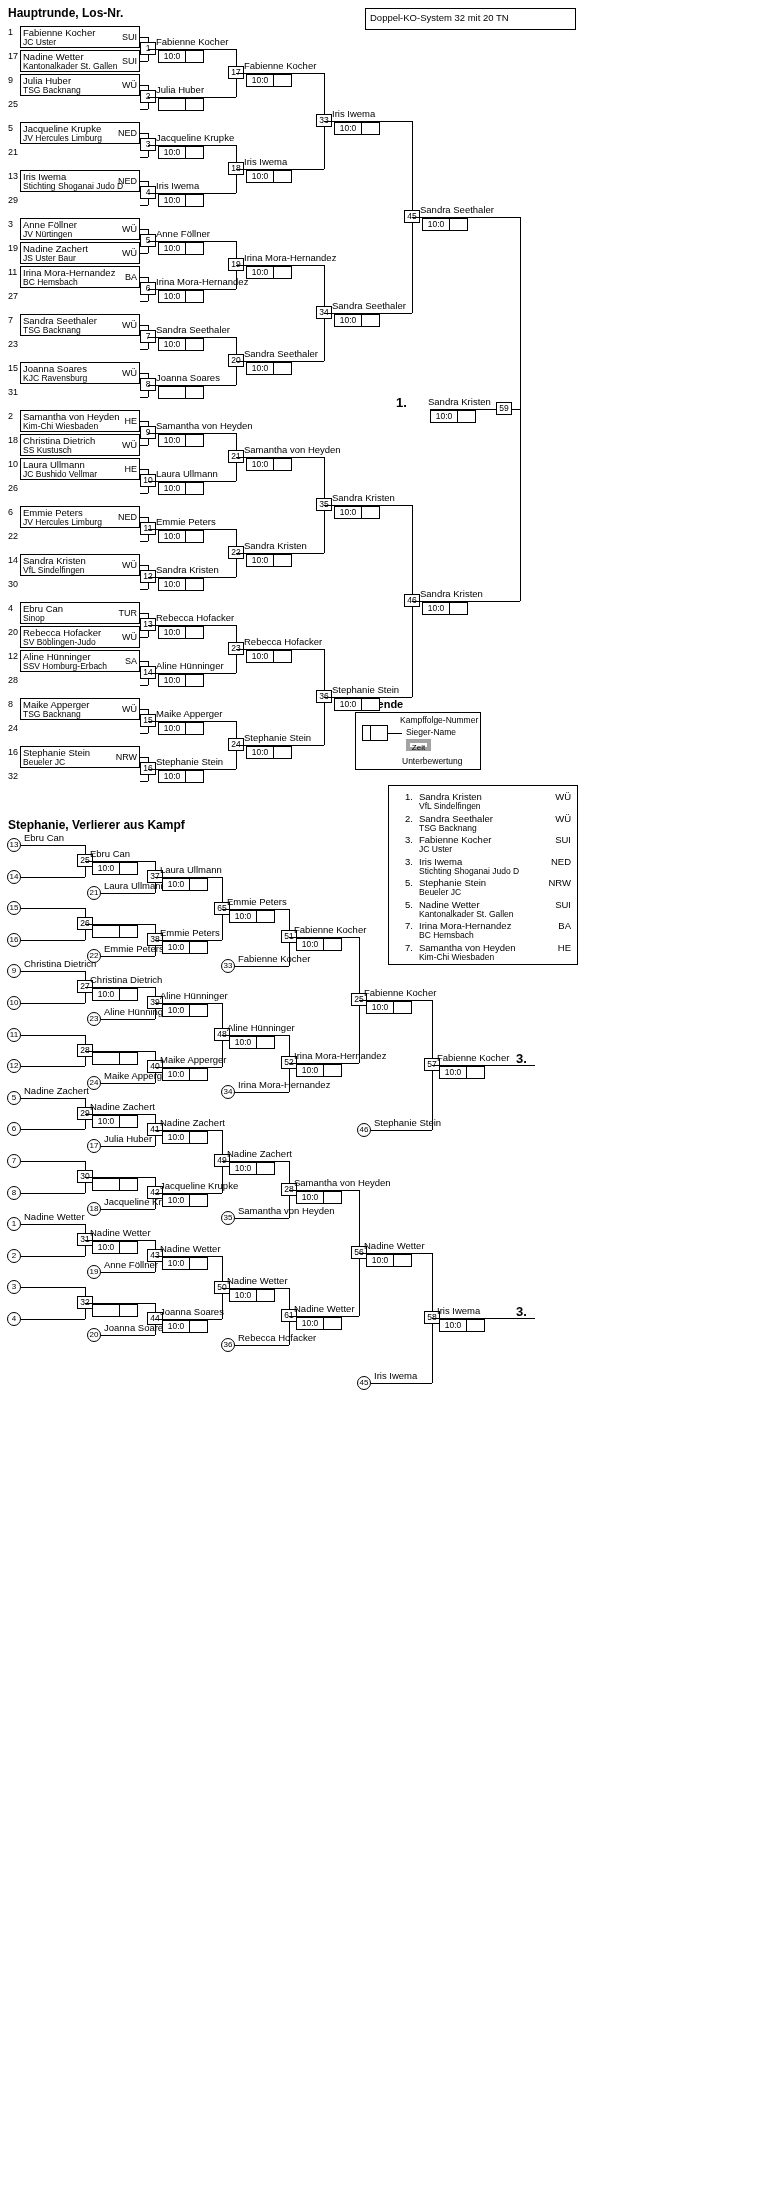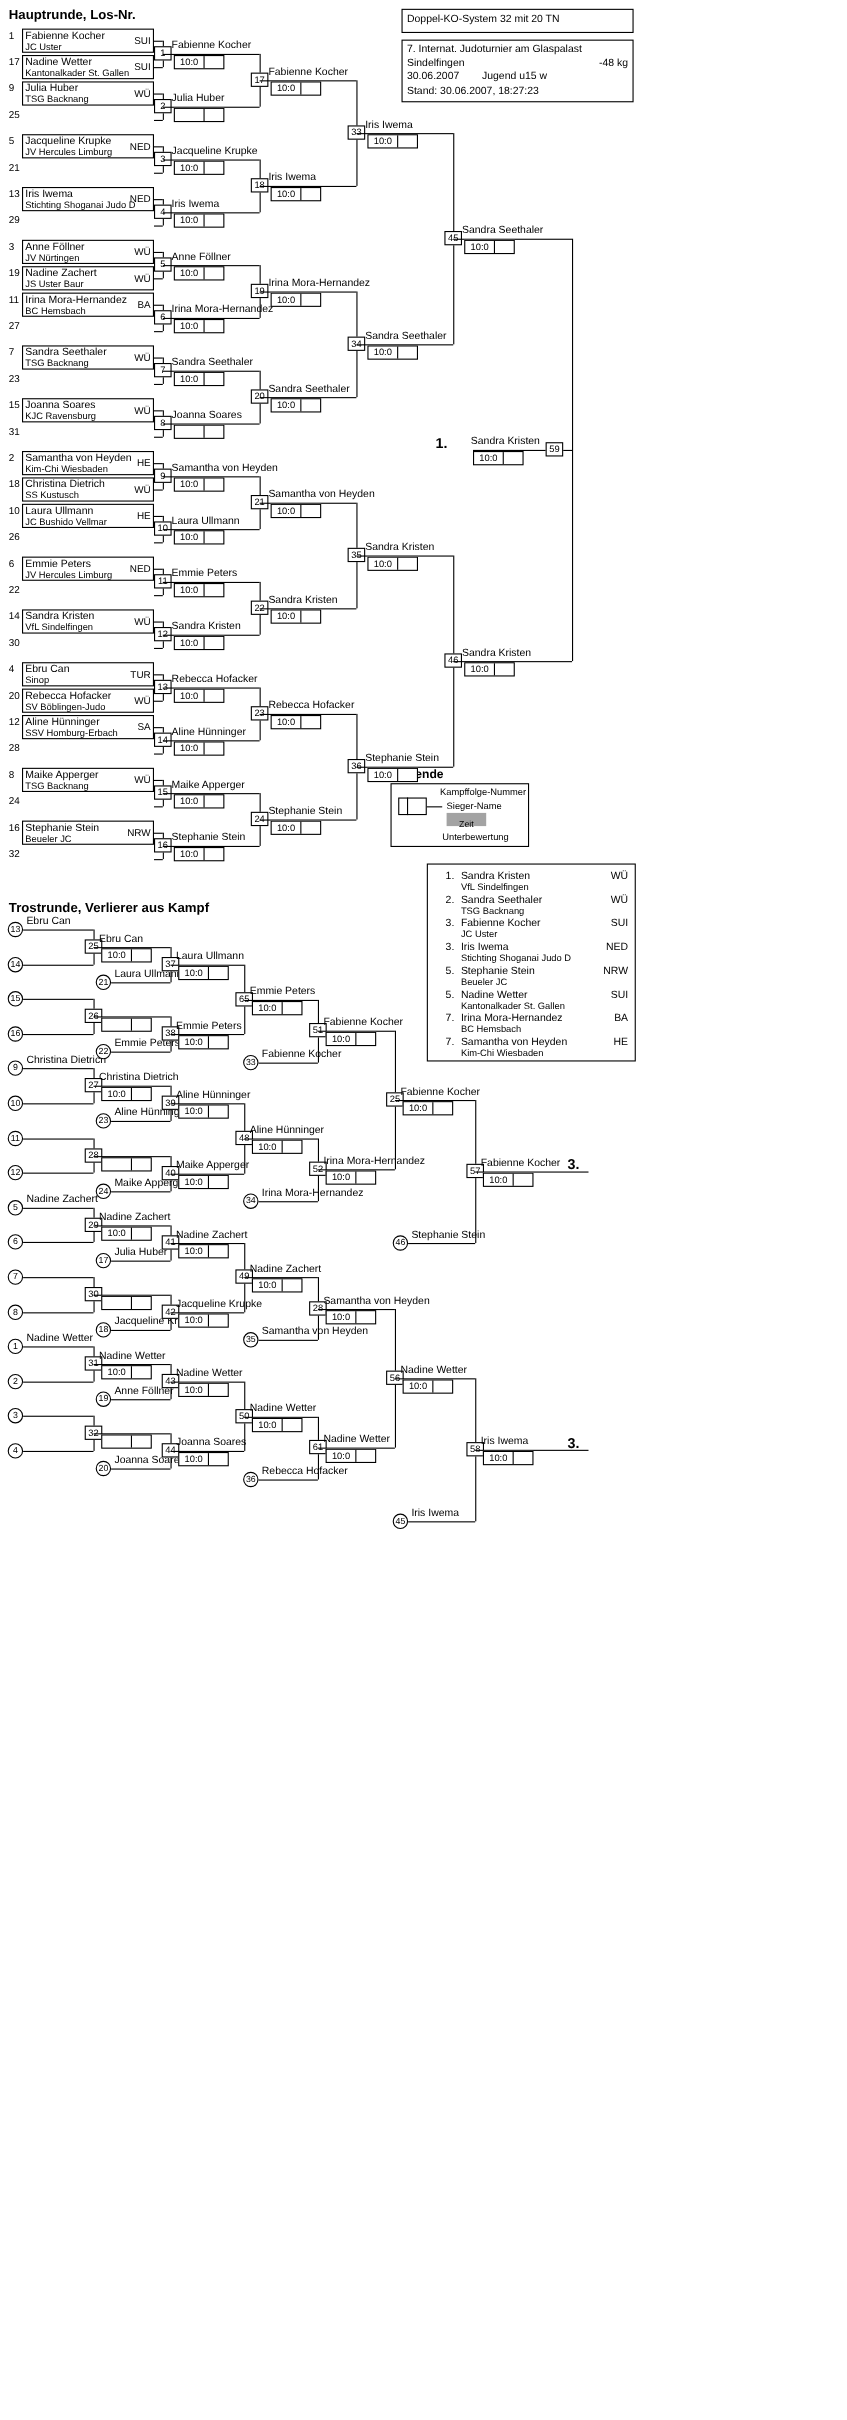--- a/index.html
+++ b/index.html
@@ -23,52 +23,40 @@
   .circ{position:absolute;width:14px;height:14px;border:1px solid #000;border-radius:50%;background:#fff;
         font-size:8px;line-height:12px;text-align:center}
   .place{position:absolute;font-weight:bold;font-size:13px}
   .infobox{position:absolute;border:1px solid #000;background:#fff;padding:3px 4px}
   .il{font-size:9.5px;line-height:12.5px;white-space:nowrap}
   .flexline{display:flex;justify-content:space-between}
   #legend-box{position:absolute;left:355px;top:712px;width:126px;height:58px;border:1px solid #000;background:#fff}
   .lg-label{position:absolute;font-size:8.5px;white-space:nowrap}
   .lg-numbox{position:absolute;left:6px;top:12px;width:26px;height:16px;border:1px solid #000}
   .lg-div{position:absolute;left:14px;top:12px;width:0;height:16px;border-left:1px solid #000}
-  .lg-zeit{position:absolute;left:50px;top:26px;width:36px;height:12px;border:6px solid #a3a3a3;
+  .lg-zeit{position:absolute;left:50px;top:26px;width:25px;height:12px;border:4px solid #a3a3a3;
            font-size:8px;line-height:10px;text-align:center}
   #results-box{position:absolute;left:388px;top:785px;width:190px;height:180px;border:1px solid #000;background:#fff}
   .rrank{position:absolute;width:18px;text-align:right;font-size:9.5px}
   .rname{position:absolute;font-size:9.5px;white-space:nowrap}
   .rregion{position:absolute;font-size:9.5px}
   .rclub{position:absolute;font-size:8.5px;white-space:nowrap}
   #footer{position:absolute;left:0;top:2176px;width:770px;text-align:center;font-size:10px;color:#cc3300}
 </style>
 </head>
 <body>
 
 <div id="page">
 
   <div class="title" style="left:8px;top:6px">Hauptrunde, Los-Nr.</div>
 
   <div class="infobox" style="left:365px;top:8px;width:211px;height:22px">
     <div class="il">Doppel-KO-System 32 mit 20 TN</div>
   </div>
 
-  <div class="infobox" style="left:365px;top:36px;width:211px;height:57px;padding-top:2px">
-    <div class="il">7. Internat. Judoturnier am Glaspalast</div>
-    <div class="il flexline">
-      <span>Sindelfingen</span>
-      <span>-48 kg</span>
-    </div>
-    <div class="il">
-      <span>30.06.2007</span>
-      <span style="margin-left:18px">Jugend u15 w</span>
-    </div>
-    <div class="il">Stand: 30.06.2007, 18:27:23</div>
-  </div>
 
   <div class="title" style="left:358px;top:698px;font-size:11px">Legende</div>
 
   <div id="legend-box">
     <div class="lg-numbox"></div>
     <div class="lg-div"></div>
     <div class="hl" style="left:32px;top:20px;width:14px"></div>
     <div class="lg-label" style="left:44px;top:2px">Kampffolge-Nummer</div>
     <div class="lg-label" style="left:50px;top:14px">Sieger-Name</div>
     <div class="lg-zeit">Zeit</div>
@@ -103,21 +91,21 @@
       <div class="rrank" style="left: 6px; top: 134px;">7.</div>
       <div class="rname" style="left: 30px; top: 134px;">Irina Mora-Hernandez</div>
       <div class="rregion" style="right: 6px; top: 134px;">BA</div>
       <div class="rclub" style="left: 30px; top: 144px;">BC Hemsbach</div>
       <div class="rrank" style="left: 6px; top: 155.5px;">7.</div>
       <div class="rname" style="left: 30px; top: 155.5px;">Samantha von Heyden</div>
       <div class="rregion" style="right: 6px; top: 155.5px;">HE</div>
       <div class="rclub" style="left: 30px; top: 165.5px;">Kim-Chi Wiesbaden</div>
     </div>
 
-  <div class="title" style="left:8px;top:818px">Trostrunde, Verlierer aus Kampf</div>
+  <div class="title" style="left:8px;top:818px">Stephanie, Verlierer aus Kampf</div>
 
 <div class="seednum" style="left: 8px; top: 27px;">1</div>
     <div class="seedbox" style="left: 20px; top: 26px; width: 120px; height: 22px;">
       <div class="seed-name">Fabienne Kocher</div>
       <div class="seed-club">JC Uster</div>
       <div class="seed-region">SUI</div>
     </div>
     <div class="hl" style="left: 140px; top: 37px; width: 8px;"></div>
     <div class="seednum" style="left: 8px; top: 51px;">17</div>
     <div class="seedbox" style="left: 20px; top: 50px; width: 120px; height: 22px;">

